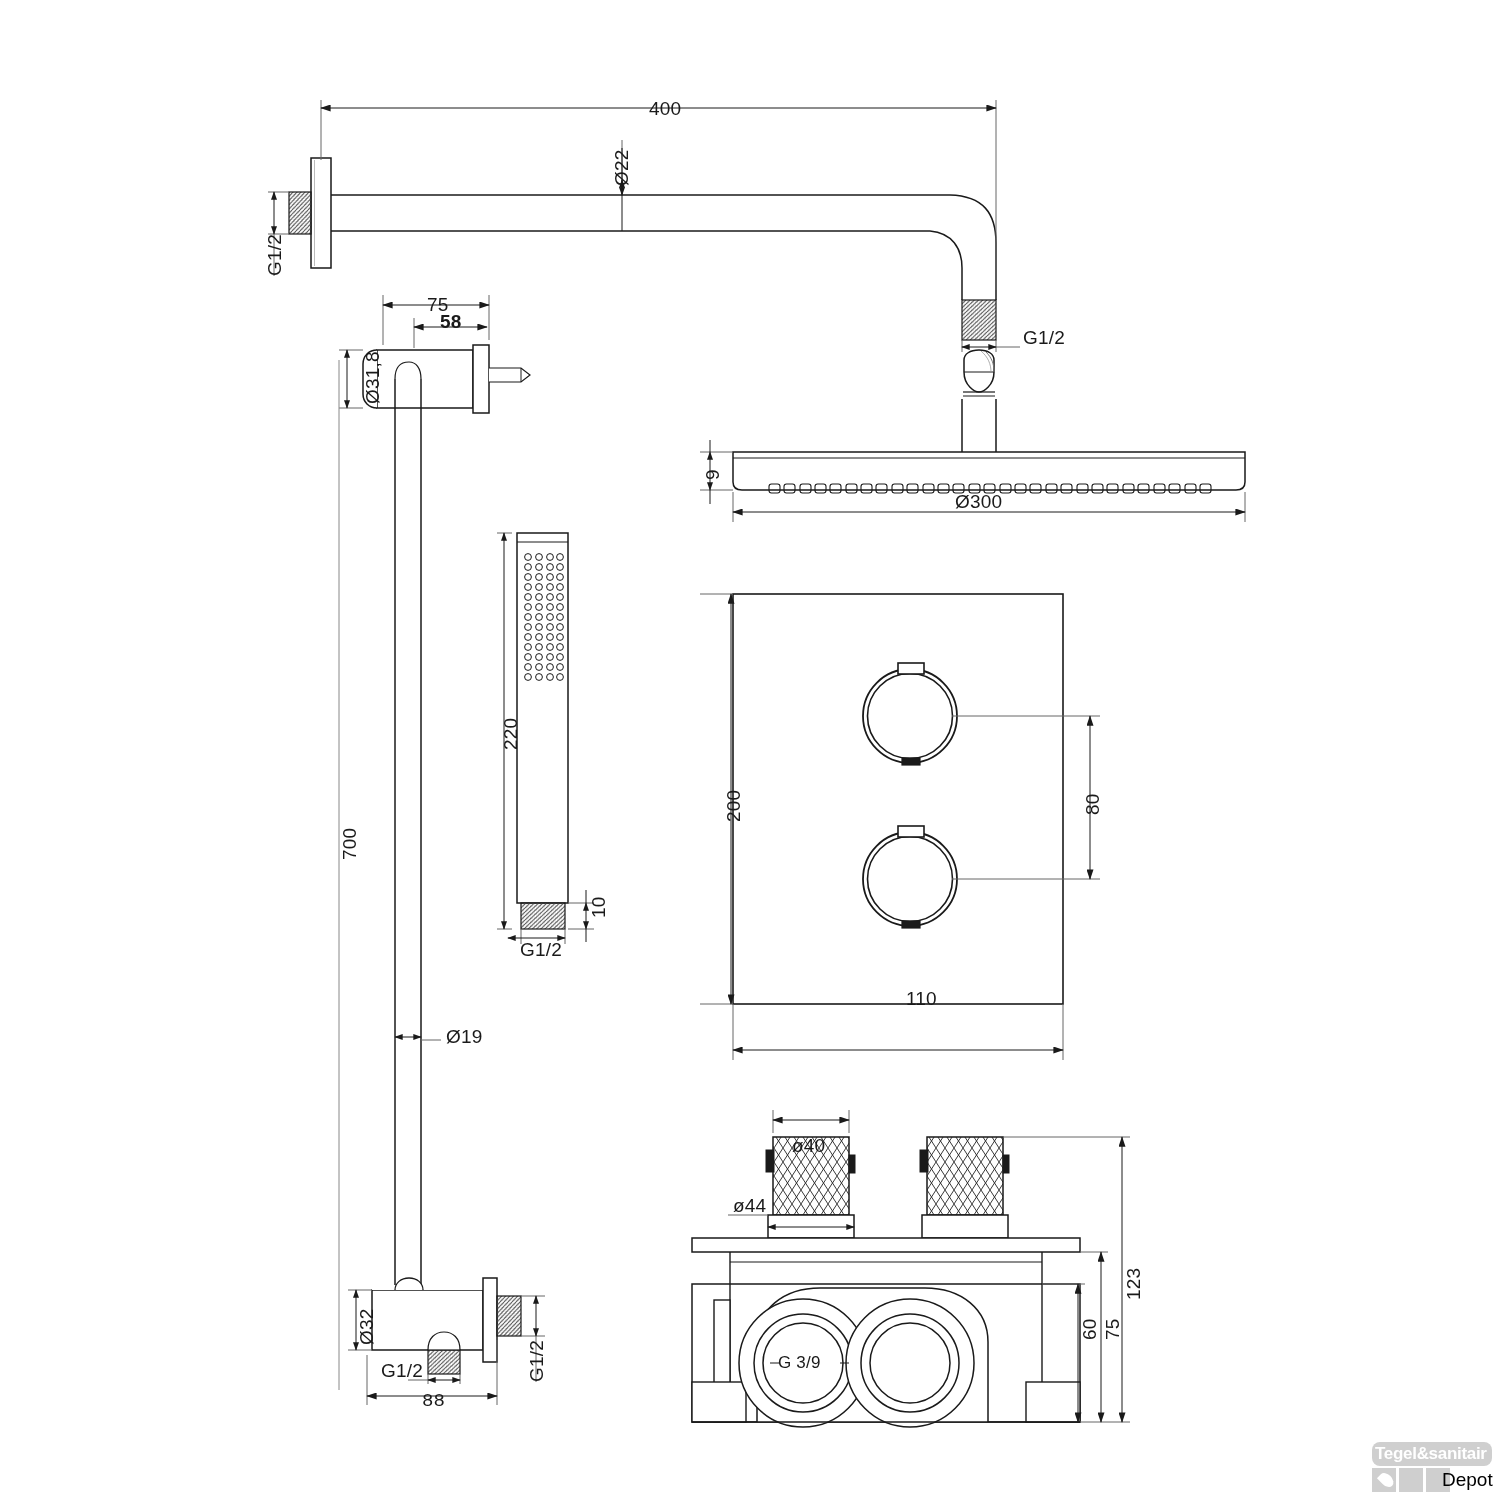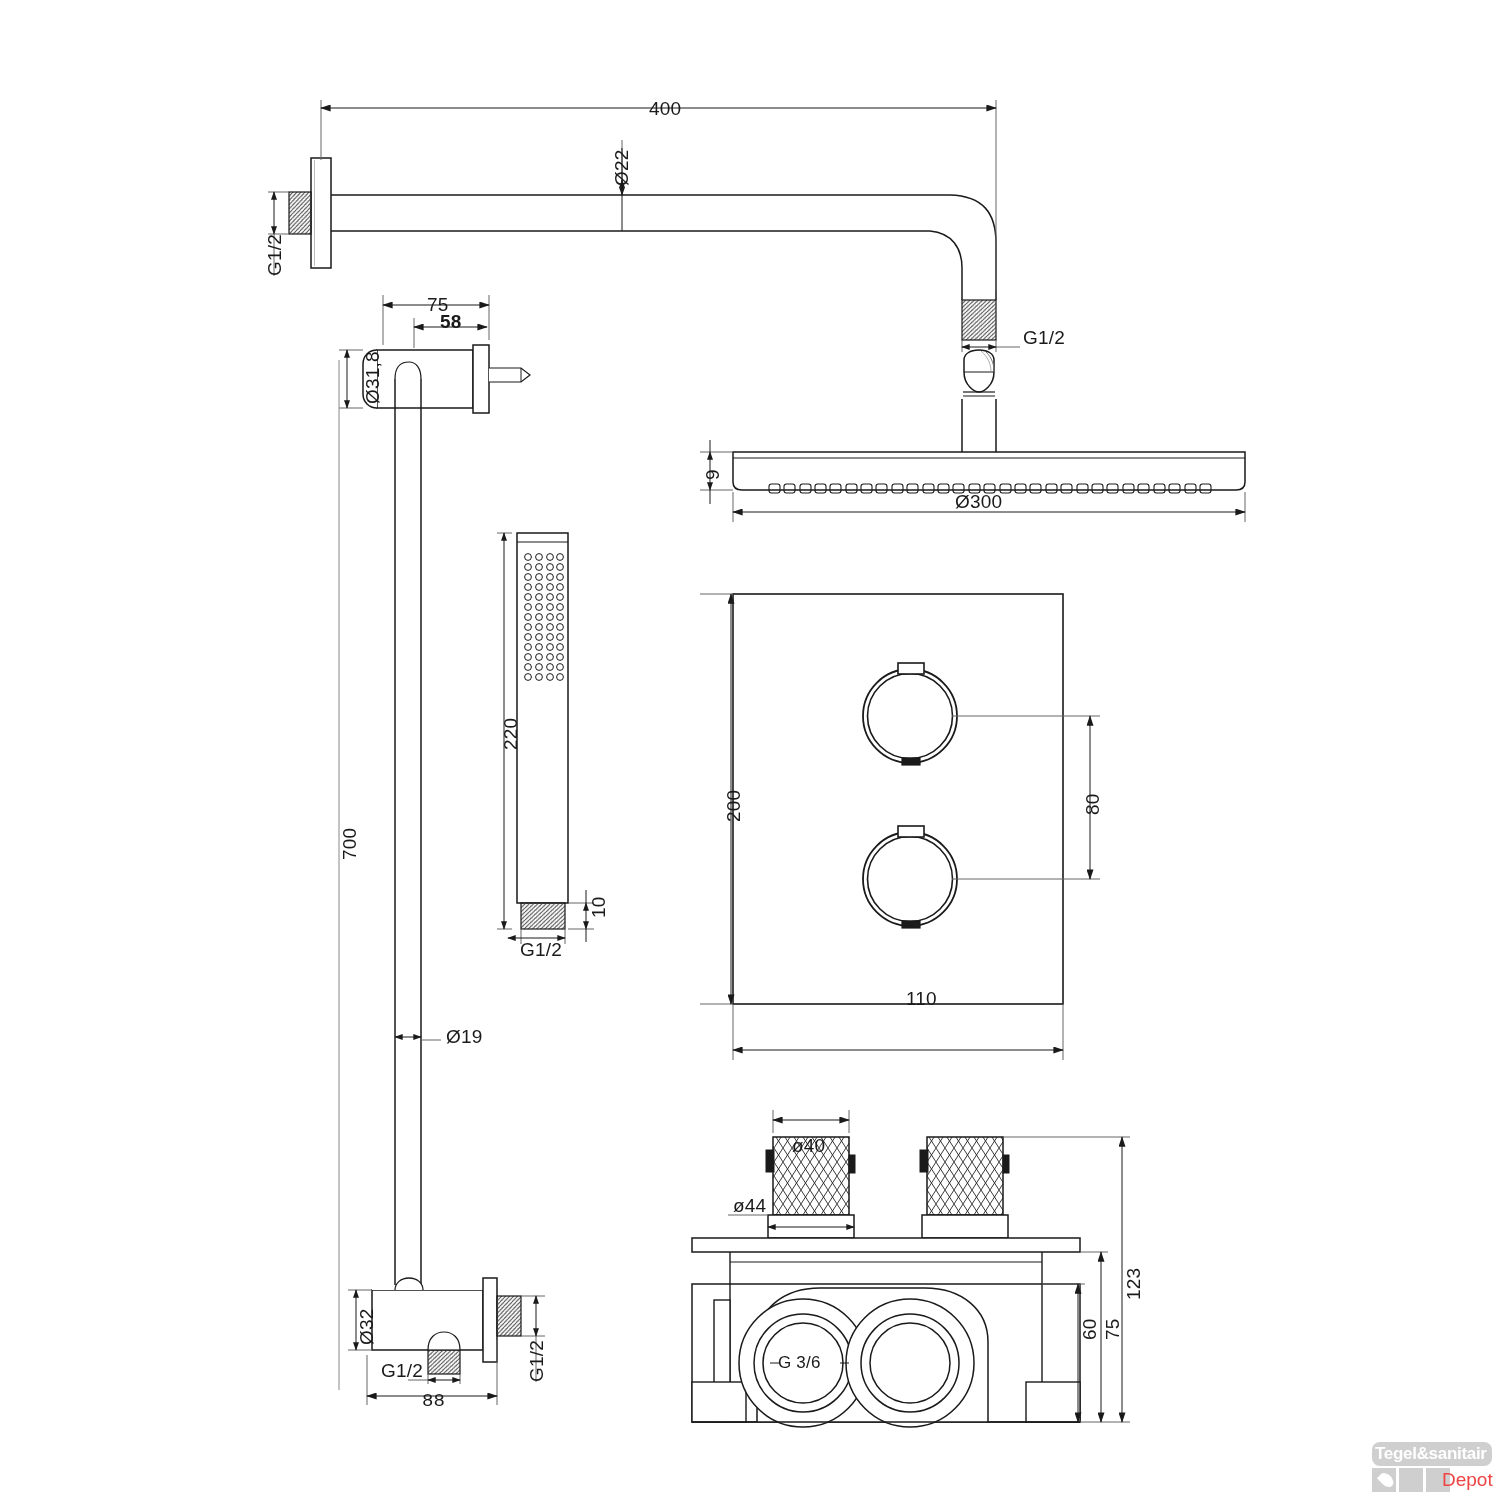--- a/index.html
+++ b/index.html
@@ -10,21 +10,21 @@
   svg.drw{position:absolute;left:0;top:0;width:1500px;height:1500px;}
   .lbl{position:absolute;font-size:19px;color:#1a1a1a;white-space:nowrap;
        letter-spacing:0.2px;line-height:1;}
   .rot{transform-origin:0 0;transform:rotate(-90deg);}
   #logo{position:absolute;left:1358px;top:1442px;width:134px;height:54px;}
   .lg-bar{position:absolute;left:14px;top:0px;width:120px;height:24px;
           background:#cfcfcf;color:#ffffff;font-size:17px;font-weight:bold;
           letter-spacing:-0.3px;padding-left:3px;box-sizing:border-box;
           line-height:24px;border-radius:8px;}
   .lg-sq{position:absolute;top:26px;width:24px;height:24px;background:#cfcfcf;}
-  .lg-depot{position:absolute;left:84px;top:26px;font-size:19px;color:#ef4444;
+  .lg-depot{position:absolute;left:84px;top:26px;font-size:19px;color:#000000;
             line-height:24px;}
   .lg-drop{position:absolute;left:23px;top:30px;width:11px;height:16px;
            background:#ffffff;border-radius:0 50% 50% 50%;
            transform:rotate(-45deg);}
 </style>
 </head>
 <body>
 
 <div id="sheet">
 
@@ -441,21 +441,21 @@
 
   <div class="lbl rot" style="left:724px;top:822px;">200</div>
   <div class="lbl" style="left:906px;top:989px;">110</div>
   <div class="lbl rot" style="left:1083px;top:815px;">80</div>
 
   <div class="lbl" style="left:792px;top:1108px;margin-top:28px;">ø40</div>
   <div class="lbl" style="left:733px;top:1196px;text-align:right;">ø44</div>
   <div class="lbl rot" style="left:1124px;top:1300px;">123</div>
   <div class="lbl rot" style="left:1103px;top:1340px;">75</div>
   <div class="lbl rot" style="left:1080px;top:1340px;">60</div>
-  <div class="lbl" style="left:778px;top:1354px;font-size:17px;">G 3/6</div>
+  <div class="lbl" style="left:778px;top:1354px;font-size:17px;">G 3/9</div>
 
   <div id="logo">
     <div class="lg-bar">Tegel&amp;sanitair</div>
     <div class="lg-sq" style="left:14px;"></div>
     <div class="lg-drop"></div>
     <div class="lg-sq" style="left:41px;"></div>
     <div class="lg-sq" style="left:68px;"></div>
     <div class="lg-depot">Depot</div>
   </div>
 

